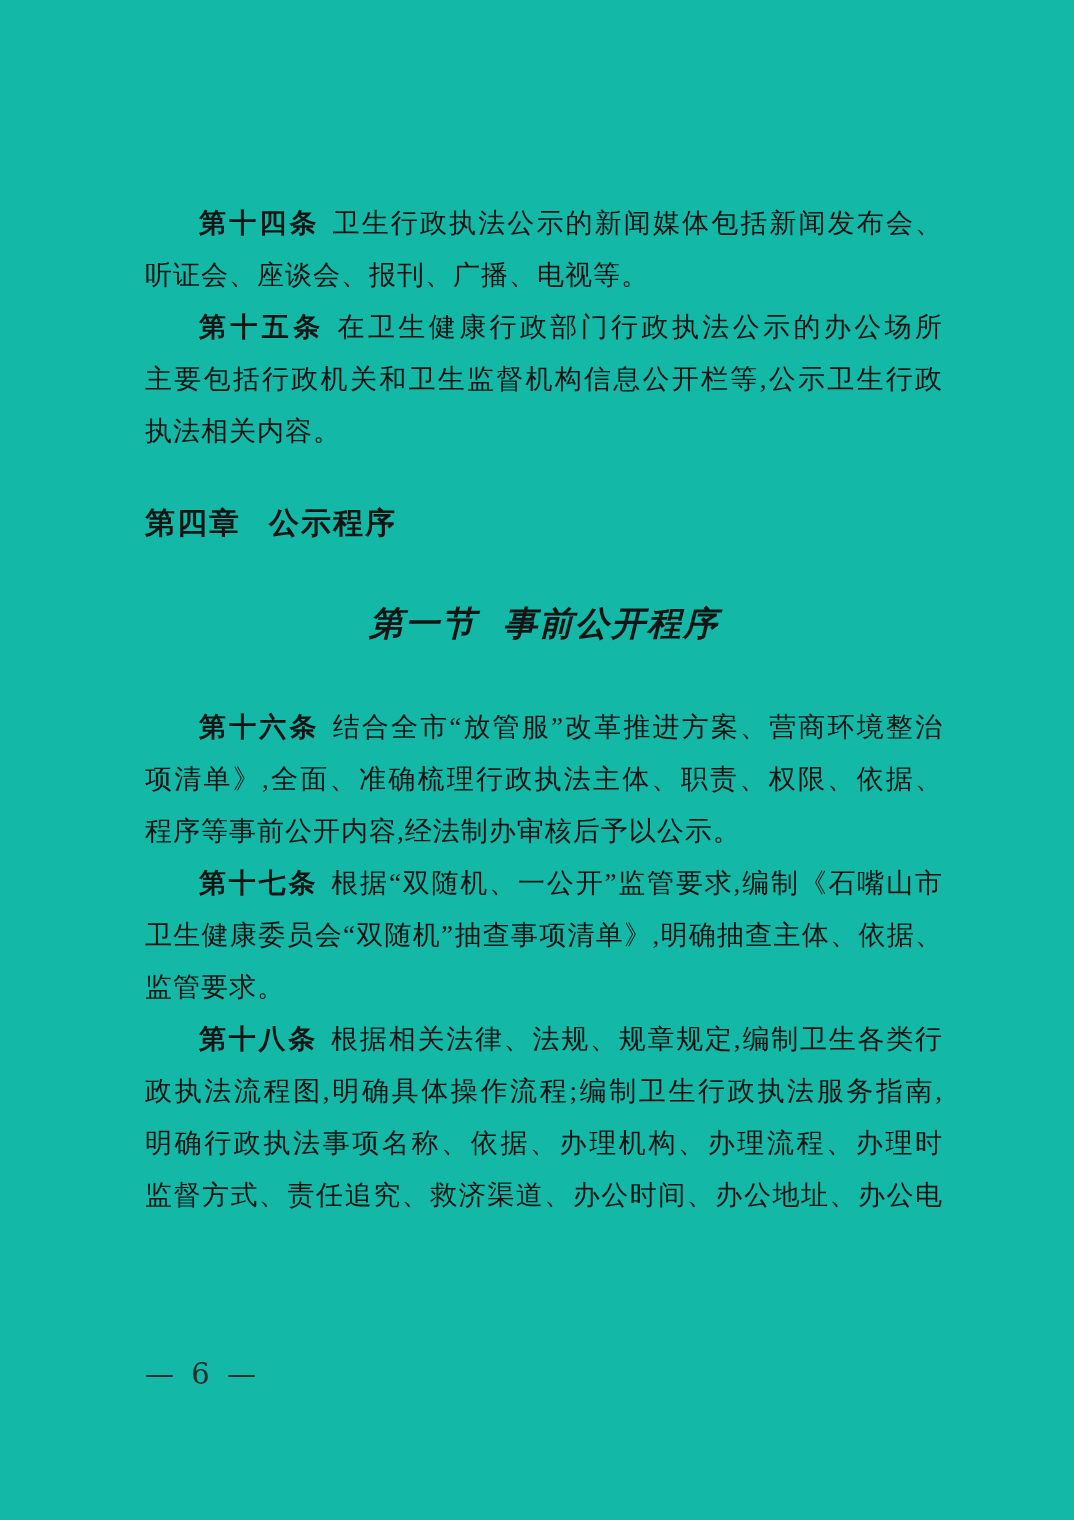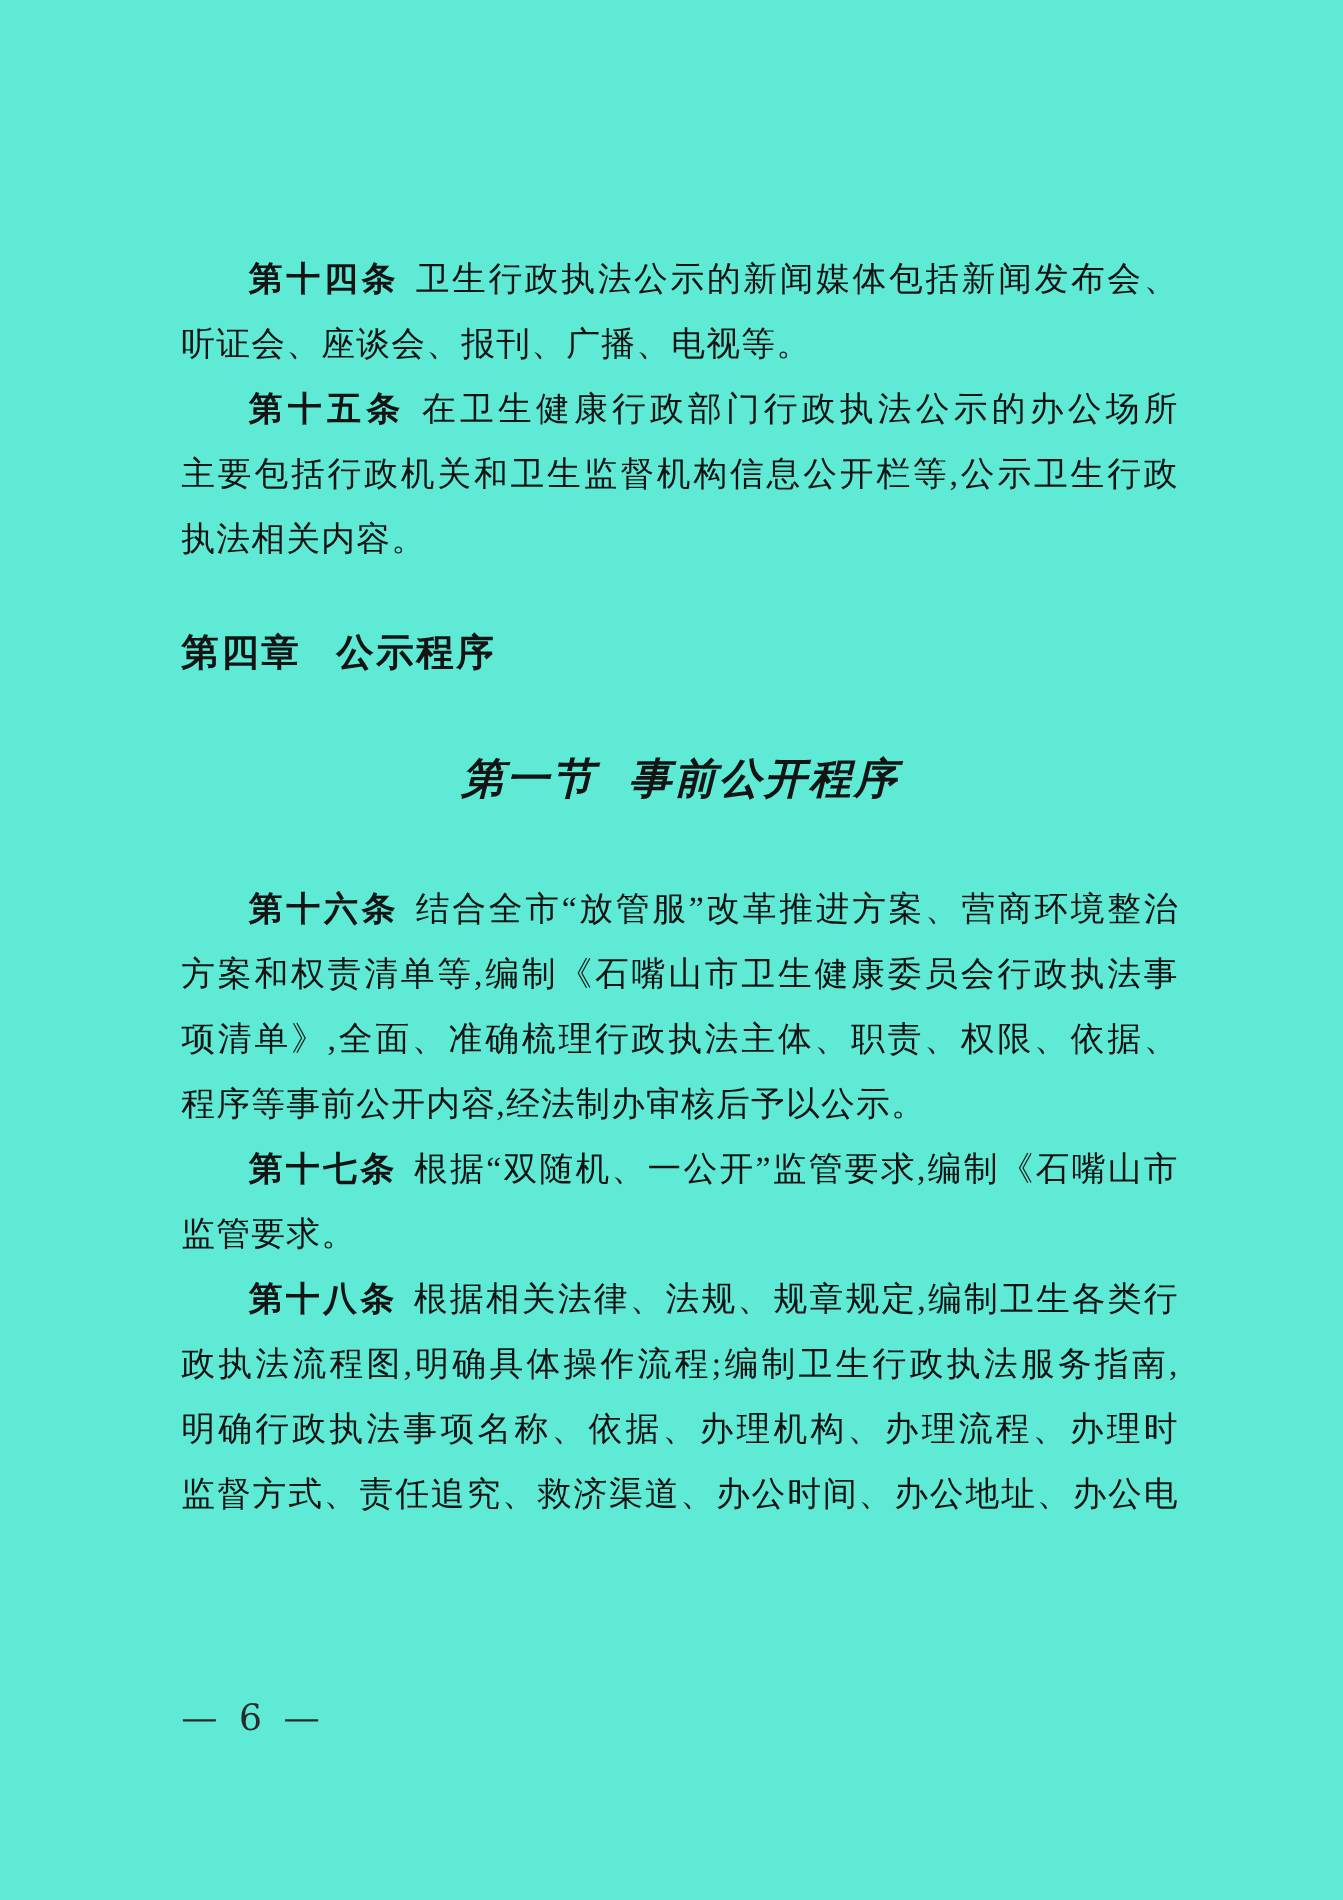--- a/index.html
+++ b/index.html
@@ -4,21 +4,21 @@
 <style>
   html, body {
     margin: 0;
     padding: 0;
     background: #ffffff;
   }
   .page {
     position: relative;
     width: 1074px;
     height: 1520px;
-    background: #5eead4;
+    background: #14b8a6;
     color: #141414;
     font-family: "Liberation Serif", "DejaVu Serif", serif;
     overflow: hidden;
   }
   .textblock {
     position: absolute;
     left: 145px;
     top: 197px;
     width: 798px;
   }
@@ -91,27 +91,27 @@
       <div class="line fill">主要包括行政机关和卫生监督机构信息公开栏等,公示卫生行政</div>
       <div class="line last">执法相关内容。</div>
     </div>
 
     <div class="chapter-heading"><span class="h-label">第四章</span><span>公示程序</span></div>
 
     <div class="section-heading"><span class="h-label">第一节</span><span>事前公开程序</span></div>
 
     <div class="para para-16">
       <div class="line fill indent"><span class="art-num">第十六条</span><span>结合全市“放管服”改革推进方案、营商环境整治</span></div>
-      <div class="line fill">方案和权责清单等,编制《石嘴山市卫生健康委员会行政执法事</div>
       <div class="line fill">项清单》,全面、准确梳理行政执法主体、职责、权限、依据、</div>
       <div class="line last">程序等事前公开内容,经法制办审核后予以公示。</div>
     </div>
 
     <div class="para">
       <div class="line fill indent"><span class="art-num">第十七条</span><span>根据“双随机、一公开”监管要求,编制《石嘴山市</span></div>
+      <div class="line fill">卫生健康委员会“双随机”抽查事项清单》,明确抽查主体、依据、</div>
       <div class="line last">监管要求。</div>
     </div>
 
     <div class="para">
       <div class="line fill indent"><span class="art-num">第十八条</span><span>根据相关法律、法规、规章规定,编制卫生各类行</span></div>
       <div class="line fill">政执法流程图,明确具体操作流程;编制卫生行政执法服务指南,</div>
       <div class="line fill">明确行政执法事项名称、依据、办理机构、办理流程、办理时限、</div>
       <div class="line fill">监督方式、责任追究、救济渠道、办公时间、办公地址、办公电</div>
     </div>
 

